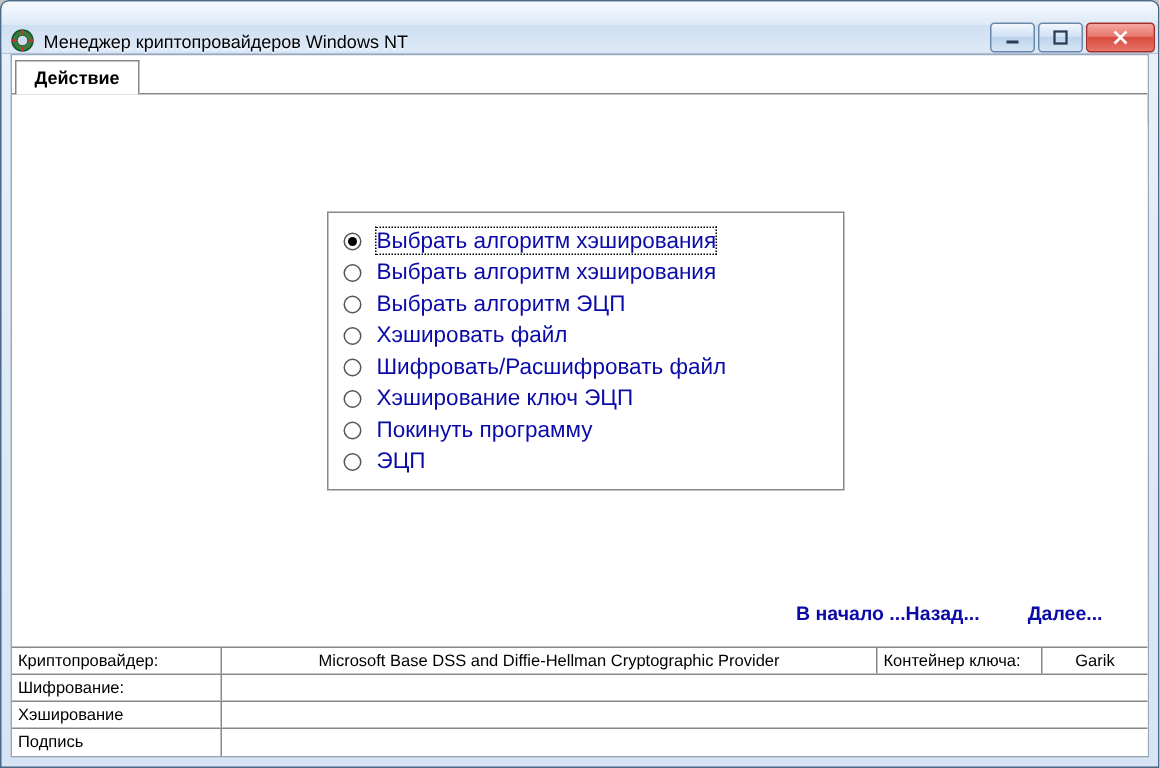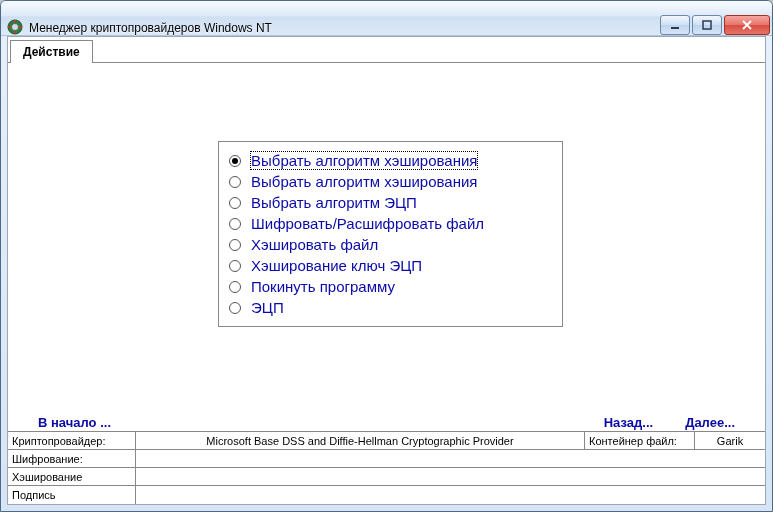--- a/index.html
+++ b/index.html
@@ -123,26 +123,27 @@
   font-size: 15px;
   font-family: Arial, sans-serif;
 }
 .option-row.selected .option-label {
   outline: 1px dotted #000;
   outline-offset: 0;
 }
 .nav-row {
   position: absolute;
   left: 0; right: 0;
-  bottom: 74px;
+  bottom: 88px;
   display: flex;
   padding: 0 30px;
   color: #0a0aa8;
   font-weight: bold;
   font-size: 13px;
+  text-align: right;
 }
 .nav-start { flex: 1; }
 .nav-back { margin-right: 32px; cursor: pointer; }
 .nav-next { cursor: pointer; }
 .status-grid {
   position: absolute;
   left: 0; right: 0; bottom: 0;
   border-top: 1px solid #888;
   background: #fff;
 }
@@ -154,21 +155,21 @@
 .status-row:last-child { border-bottom: none; }
 .cell {
   border-right: 1px solid #888;
   padding: 1px 4px;
   font-size: 11px;
   display: flex;
   align-items: center;
   overflow: hidden;
 }
 .cell:last-child { border-right: none; }
-.cell.label { width: 128px; }
+.cell.label { width: 140px; }
 .cell.val1 { flex: 1; justify-content: center; }
 .cell.label2 { width: 110px; }
 .cell.val2 { width: 70px; justify-content: center; }
 .cell.full { flex: 1; }
 </style>
 </head>
 <body>
 
 <div class="window">
   <div class="titlebar">
@@ -217,25 +218,25 @@
         <div class="option-row">
           <span class="radio"></span>
           <span class="option-label">Выбрать алгоритм хэширования</span>
         </div>
         <div class="option-row">
           <span class="radio"></span>
           <span class="option-label">Выбрать алгоритм ЭЦП</span>
         </div>
         <div class="option-row">
           <span class="radio"></span>
+          <span class="option-label">Хэшировать файл</span>
+        </div>
+        <div class="option-row">
+          <span class="radio"></span>
           <span class="option-label">Шифровать/Расшифровать файл</span>
-        </div>
-        <div class="option-row">
-          <span class="radio"></span>
-          <span class="option-label">Хэшировать файл</span>
         </div>
         <div class="option-row">
           <span class="radio"></span>
           <span class="option-label">Хэширование ключ ЭЦП</span>
         </div>
         <div class="option-row">
           <span class="radio"></span>
           <span class="option-label">Покинуть программу</span>
         </div>
         <div class="option-row">
@@ -247,21 +248,21 @@
       <div class="nav-row">
         <span class="nav-start">В начало ...</span>
         <span class="nav-back">Назад...</span>
         <span class="nav-next">Далее...</span>
       </div>
 
       <div class="status-grid">
         <div class="status-row">
           <div class="cell label">Криптопровайдер:</div>
           <div class="cell val1">Microsoft Base DSS and Diffie-Hellman Cryptographic Provider</div>
-          <div class="cell label2">Контейнер файл:</div>
+          <div class="cell label2">Контейнер ключа:</div>
           <div class="cell val2">Garik</div>
         </div>
         <div class="status-row">
           <div class="cell label">Шифрование:</div>
           <div class="cell full"></div>
         </div>
         <div class="status-row">
           <div class="cell label">Хэширование</div>
           <div class="cell full"></div>
         </div>

